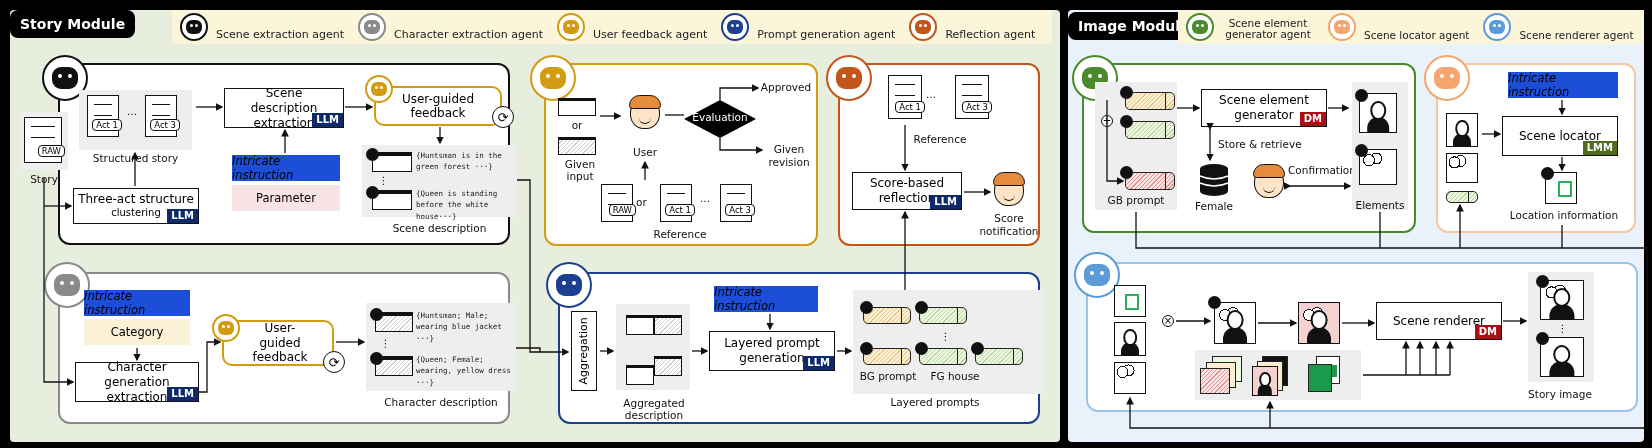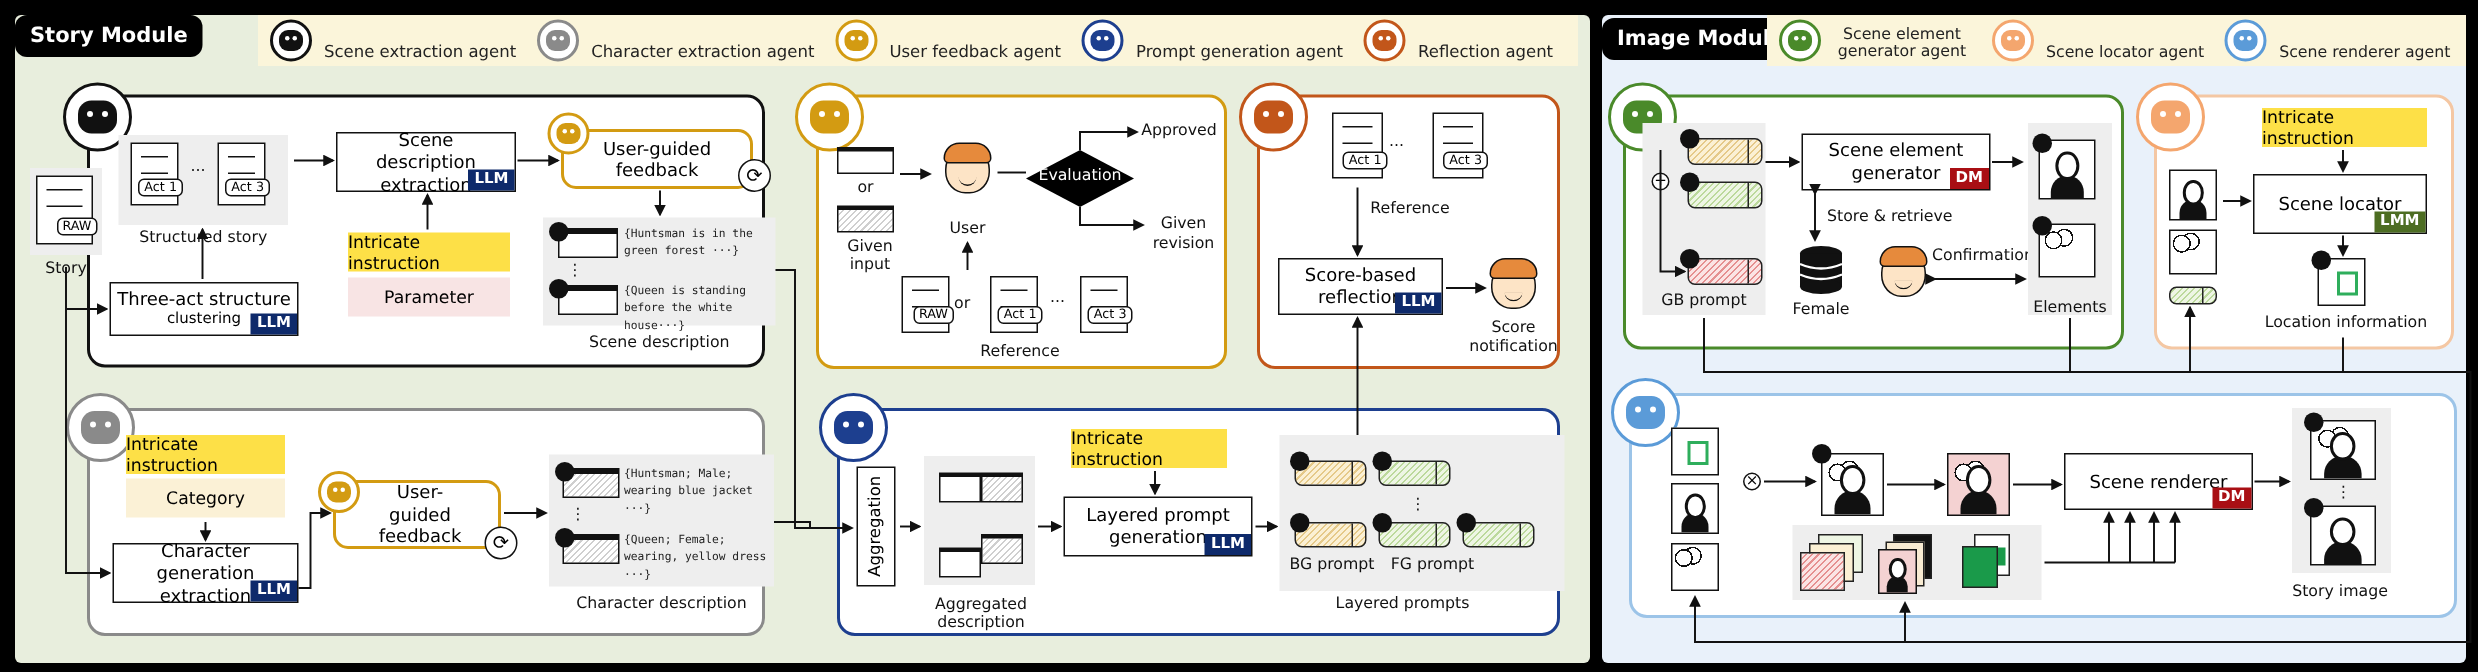--- a/index.html
+++ b/index.html
@@ -17,21 +17,21 @@
   .bot-big { width: 46px; height: 46px; border-radius: 50%; background: #fff; border: 2px solid currentColor; display: flex; align-items: center; justify-content: center; }
   .bot-big .bot-inner { width: 26px; height: 22px; border-radius: 9px; }
   .bot-big .bot-inner::before, .bot-big .bot-inner::after { top: 7px; width: 4px; height: 4px; }
   .bot-big .bot-inner::before { left: 6px; } .bot-big .bot-inner::after { right: 6px; }
   .panel { background: #fff; border: 2px solid #111; border-radius: 12px; }
   .box { background: #fff; border: 1.5px solid #111; font-size: 12px; text-align: center; display: flex; align-items: center; justify-content: center; line-height: 1.25; }
   .badge { position: absolute; right: 0; bottom: 0; color: #fff; font-size: 10px; font-weight: bold; padding: 1px 4px; }
   .llm { background: #0e2a6b; } .dm { background: #a90f14; } .lmm { background: #4d6d22; }
   .label { font-size: 10.5px; color: #111; text-align: center; }
   .grey-area { background: #eeeeee; }
-  .instr { background: #fde047; font-size: 11.5px; display: flex; align-items: center; justify-content: center; }
+  .instr { background: #1d4ed8; font-size: 11.5px; display: flex; align-items: center; justify-content: center; font-style: italic; }
   .param { background: #f8e4e4; font-size: 11.5px; display: flex; align-items: center; justify-content: center; }
   .cat { background: #fbf1d6; font-size: 11.5px; display: flex; align-items: center; justify-content: center; }
   .doc { background: #fff; border: 1.5px solid #111; }
   .doc::before { content: ""; position: absolute; left: 6px; right: 6px; top: 8px; height: 10px; border-top: 1.5px solid #111; border-bottom: 1.5px solid #111; }
   .doc-tag { position: absolute; right: -4px; bottom: 5px; background: #fff; border: 1.2px solid #111; border-radius: 4px; font-size: 8.5px; padding: 0 3px; }
   .hand { font-family: "DejaVu Sans Mono", monospace; font-size: 7.5px; color: #222; line-height: 1.5; }
   .card { background: #fff; border: 1.5px solid #111; border-top: 4px solid #111; }
   .hatch { background: repeating-linear-gradient(135deg, #fff 0 2px, #cfcfcf 2px 3px); }
   .pill { border: 1.5px solid #222; border-radius: 5px; position: absolute; }
   .pill.bg { background: repeating-linear-gradient(135deg, #fbf0d4 0 2px, #e5c989 2px 3px); }
@@ -274,21 +274,21 @@
 <div class="pill fg" style="left:919px;top:307px;width:48px;height:17px;"></div>
 <div class="dot" style="left:915px;top:301px;"></div>
 <div class="abs label" style="left:940px;top:330px;">⋮</div>
 <div class="pill bg" style="left:863px;top:348px;width:48px;height:17px;"></div>
 <div class="dot" style="left:860px;top:342px;"></div>
 <div class="pill fg" style="left:919px;top:348px;width:48px;height:17px;"></div>
 <div class="dot" style="left:915px;top:342px;"></div>
 <div class="pill fg" style="left:975px;top:348px;width:48px;height:17px;"></div>
 <div class="dot" style="left:971px;top:342px;"></div>
 <div class="abs label" style="left:858px;top:370px;width:60px;">BG prompt</div>
-<div class="abs label" style="left:925px;top:370px;width:60px;">FG prompt</div>
+<div class="abs label" style="left:925px;top:370px;width:60px;">FG house</div>
 <div class="abs label" style="left:880px;top:396px;width:110px;">Layered prompts</div>
 
 <div class="abs panel" style="left:1082px;top:63px;width:334px;height:170px;border-color:#4a8a2a;"></div>
 <div class="abs bot-big" style="left:1072px;top:55px;color:#4a8a2a;">
     <span class="bot-inner"></span>
   </div>
 <div class="abs grey-area" style="left:1095px;top:82px;width:82px;height:128px;"></div>
 <div class="pill bg" style="left:1125px;top:92px;width:50px;height:18px;"></div>
 <div class="dot" style="left:1120px;top:86px;"></div>
 <div class="pill fg" style="left:1125px;top:121px;width:50px;height:18px;"></div>

